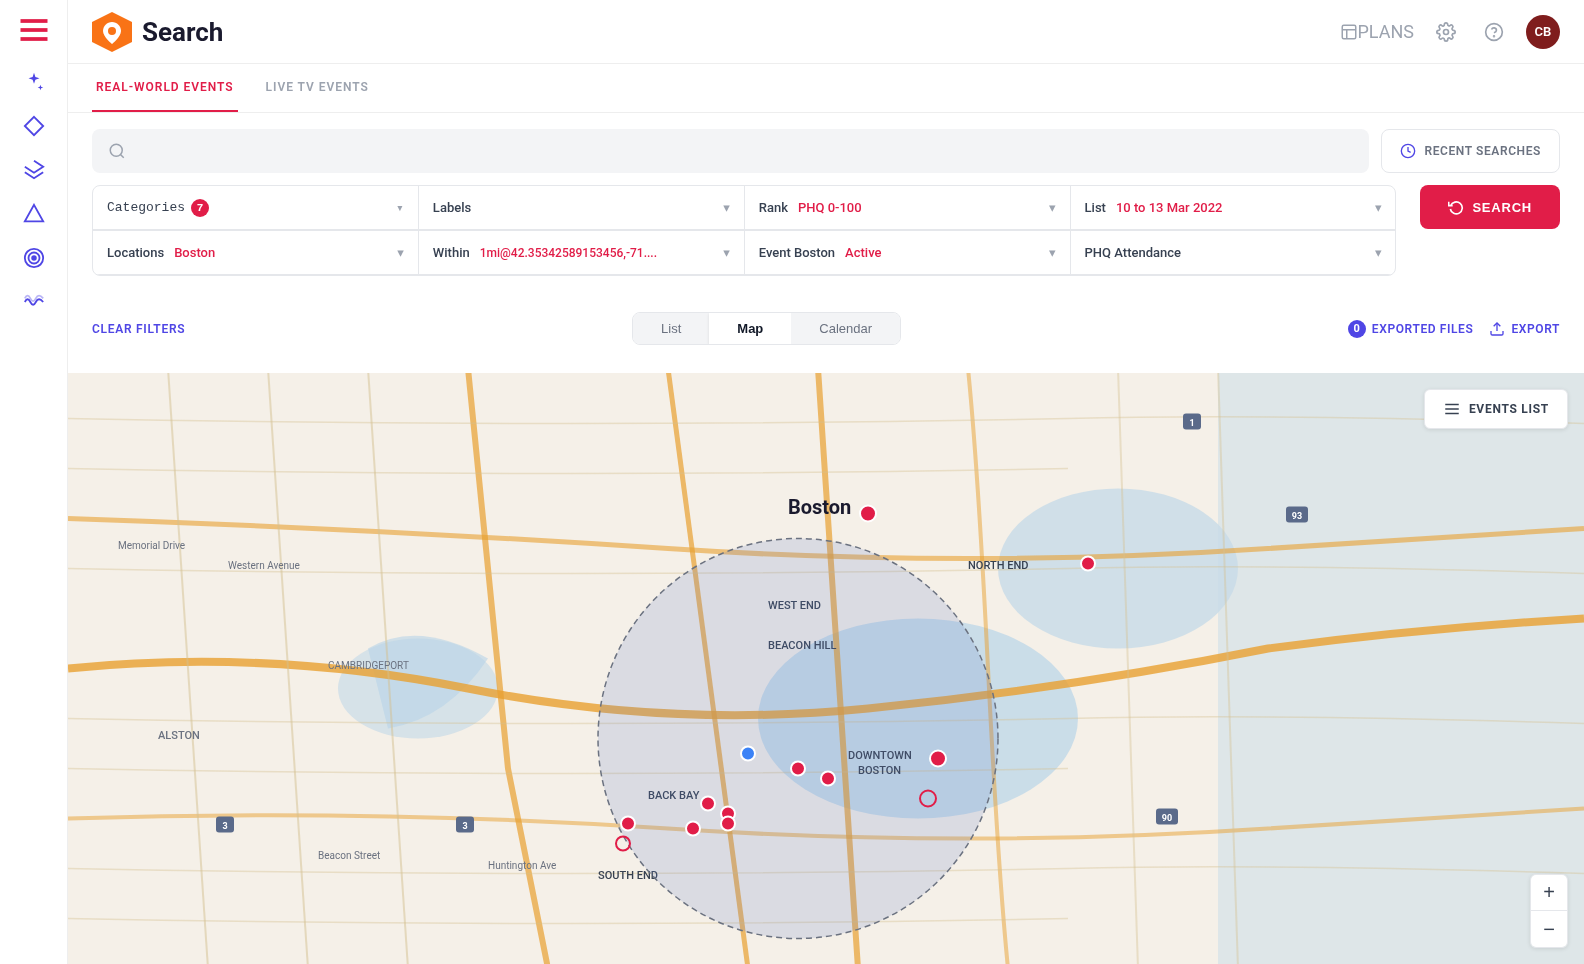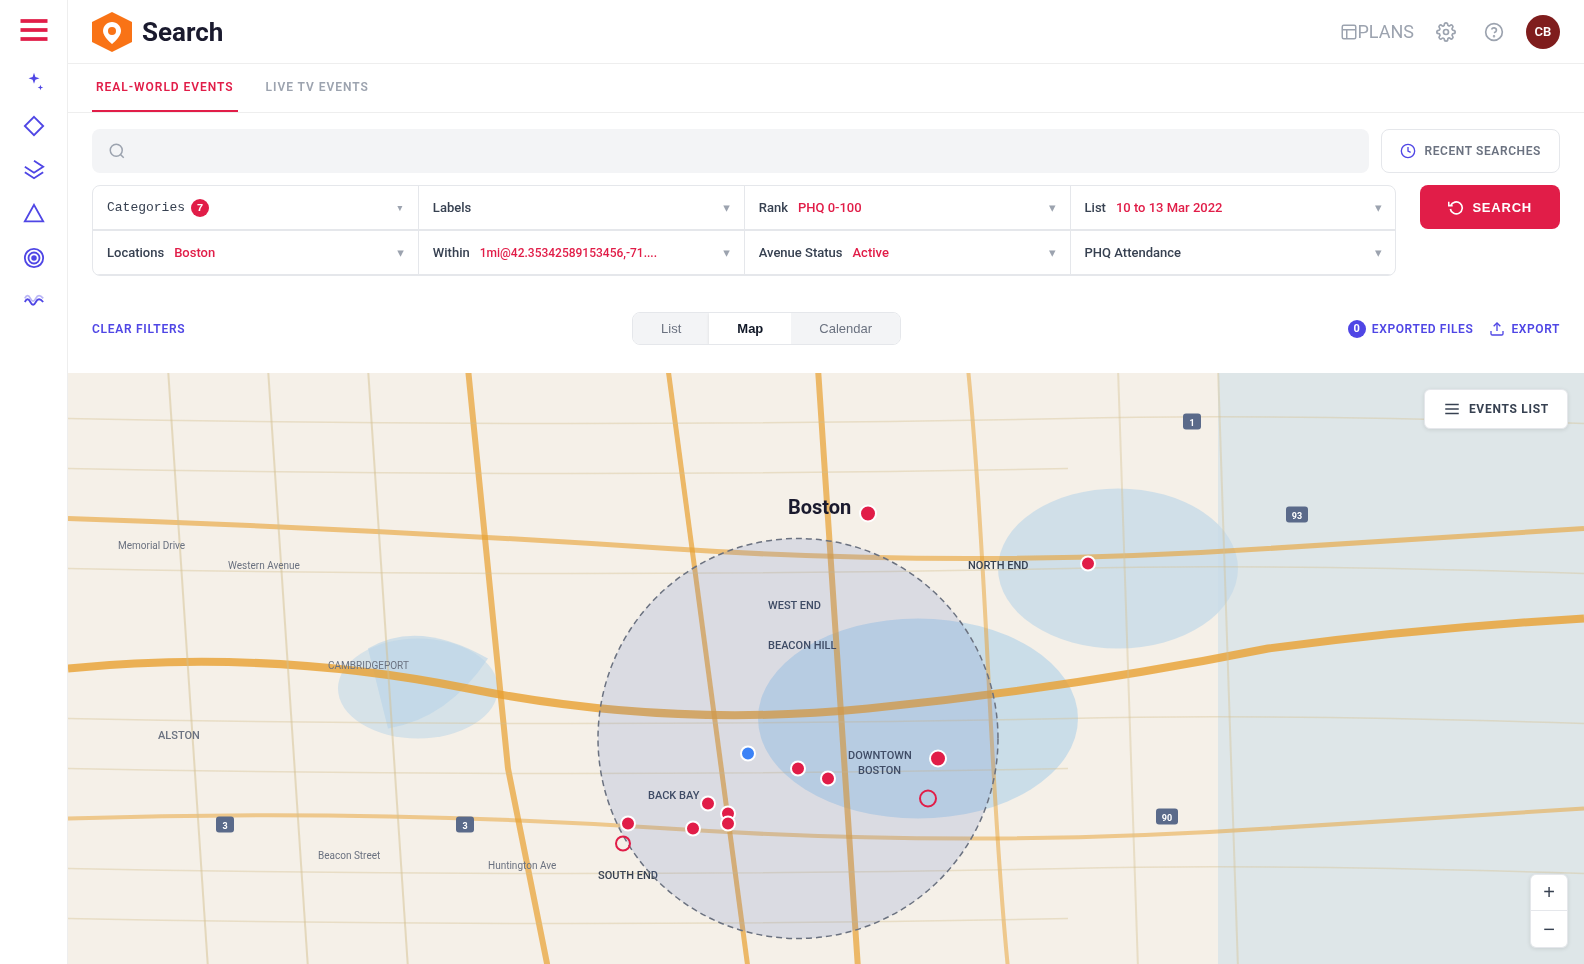--- a/index.html
+++ b/index.html
@@ -413,21 +413,21 @@
               <span class="filter-chevron" style="margin-left:auto;">▾</span>
             </div>
 
             <div class="filter-cell" style="flex:1; border-right:1px solid #e5e7eb;">
               <span class="filter-label">Within</span>
               <span class="filter-value" style="margin-left:4px; font-size:12px;">1mi@42.35342589153456,-71....</span>
               <span class="filter-chevron" style="margin-left:auto;">▾</span>
             </div>
 
             <div class="filter-cell" style="flex:1; border-right:1px solid #e5e7eb;">
-              <span class="filter-label">Avenue Status</span>
+              <span class="filter-label">Event Boston</span>
               <span class="filter-value" style="margin-left:4px;">Active</span>
               <span class="filter-chevron" style="margin-left:auto;">▾</span>
             </div>
 
             <div class="filter-cell" style="flex:1;">
               <span class="filter-label">PHQ Attendance</span>
               <span class="filter-chevron" style="margin-left:auto;">▾</span>
             </div>
           </div>
         </div>

